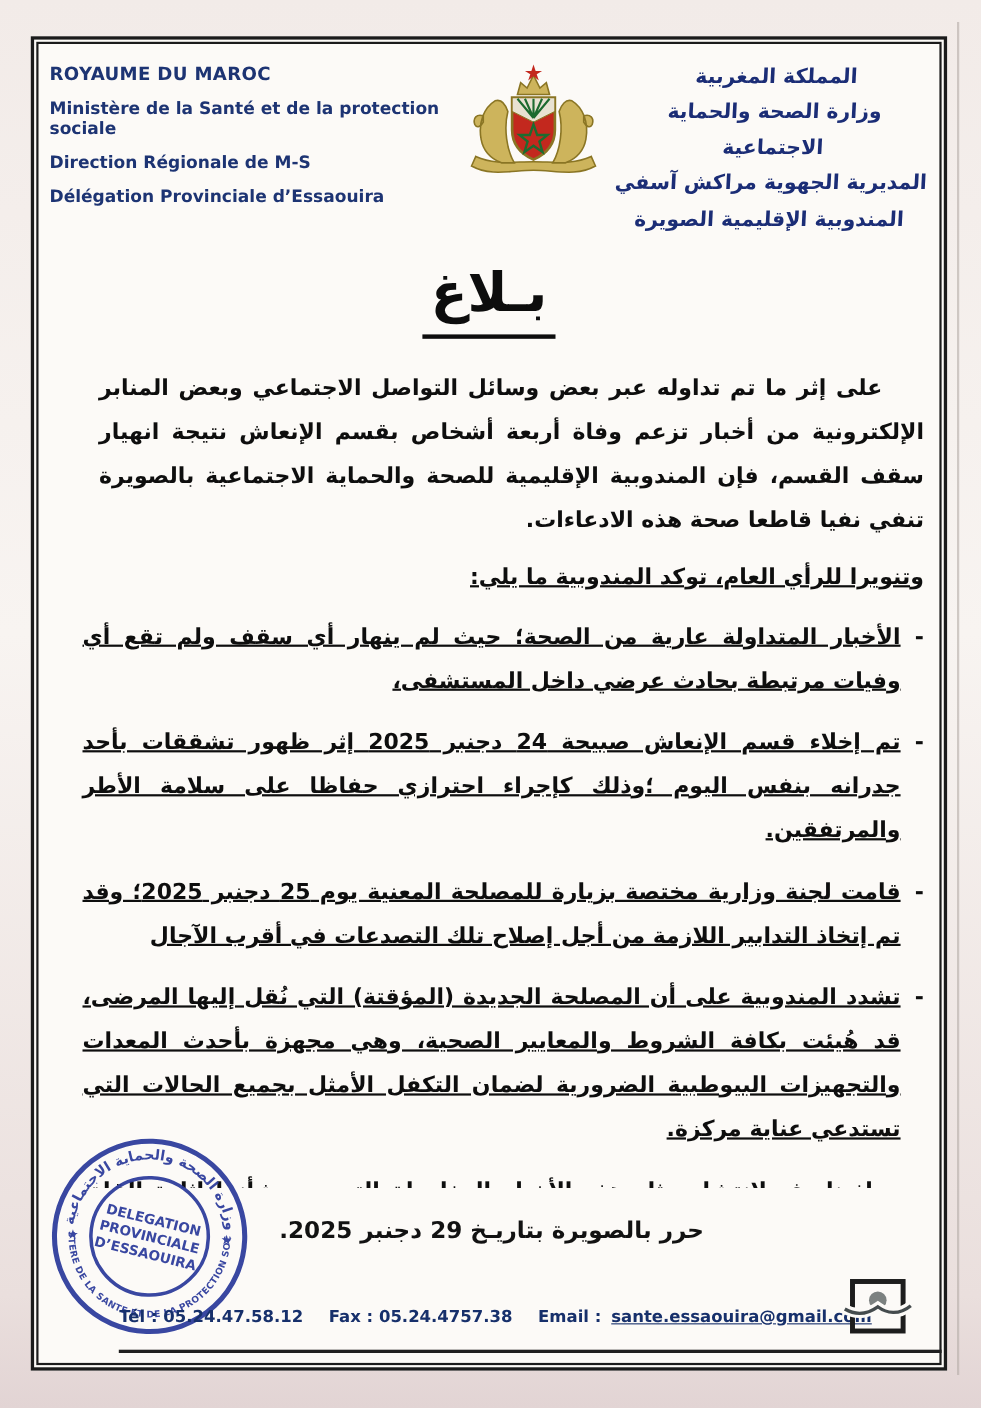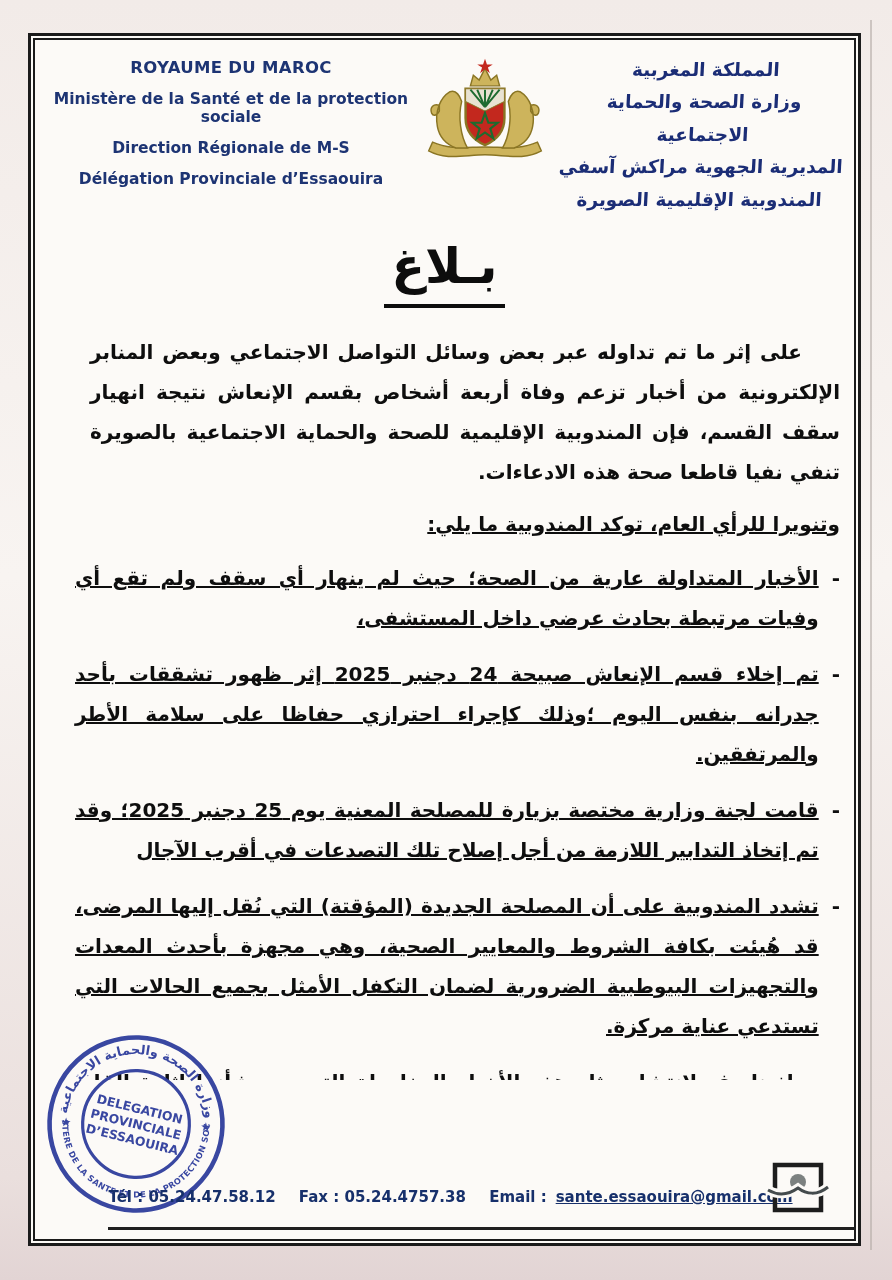--- a/index.html
+++ b/index.html
@@ -12,21 +12,21 @@
   .scan-edge { position:absolute; left:870px; top:20px; width:2px; height:1230px; background:#b4aca7; opacity:.6; }
 
   .frame-outer {
     position:absolute; left:28px; top:33px; width:833px; height:1213px;
     border:3px solid #1b1b1b; background:#fcfaf7;
   }
   .frame-inner { position:absolute; inset:2px; border:2px solid #1b1b1b; }
 
   
   .hdr { display:flex; padding:12px 6px 0 10px; }
-  .hdr-fr { width:372px; text-align:center; color:#1d3473; font-weight:bold; padding-top:6px; }
+  .hdr-fr { width:372px; color:#1d3473; font-weight:bold; padding-top:6px; }
   .hdr-fr .l { font-size:15.5px; margin-bottom:13px; }
   .hdr-fr .l0 { font-size:16.5px; letter-spacing:.3px; }
   .coa-wrap { width:140px; padding-top:2px; }
   .hdr-ar {
     flex:1; text-align:center; color:#1b2d76; font-weight:bold;
     font-size:18.5px; line-height:1.75; padding-top:2px; direction:rtl;
     transform:skewX(-3deg);
   }
 
   
@@ -163,20 +163,21 @@
       <text x="24" y="105" font-size="13" text-anchor="middle" fill="#2b3a9b">★</text>
       <text x="176" y="105" font-size="13" text-anchor="middle" fill="#2b3a9b">★</text>
       <g transform="rotate(12 100 100)" fill="#2b3a9b" font-weight="bold" font-size="13.5" text-anchor="middle" font-family="DejaVu Sans, sans-serif">
         <text x="100" y="88">DELEGATION</text>
         <text x="100" y="105">PROVINCIALE</text>
         <text x="100" y="122">D’ESSAOUIRA</text>
       </g>
     </svg>
   </div>
 
+  <div class="dateline">حرر بالصويرة بتاريـخ 29 دجنبر 2025.</div>
 
   <div class="contact">
     <span class="seg">Tél : 05.24.47.58.12</span>
     <span class="seg">Fax : 05.24.4757.38</span>
     <span class="seg">Email :</span><span class="email">sante.essaouira@gmail.com</span>
   </div>
   <div class="hr-bottom"></div>
 
   <div class="corner-logo">
     <svg width="64" height="60" viewBox="0 0 64 60">

